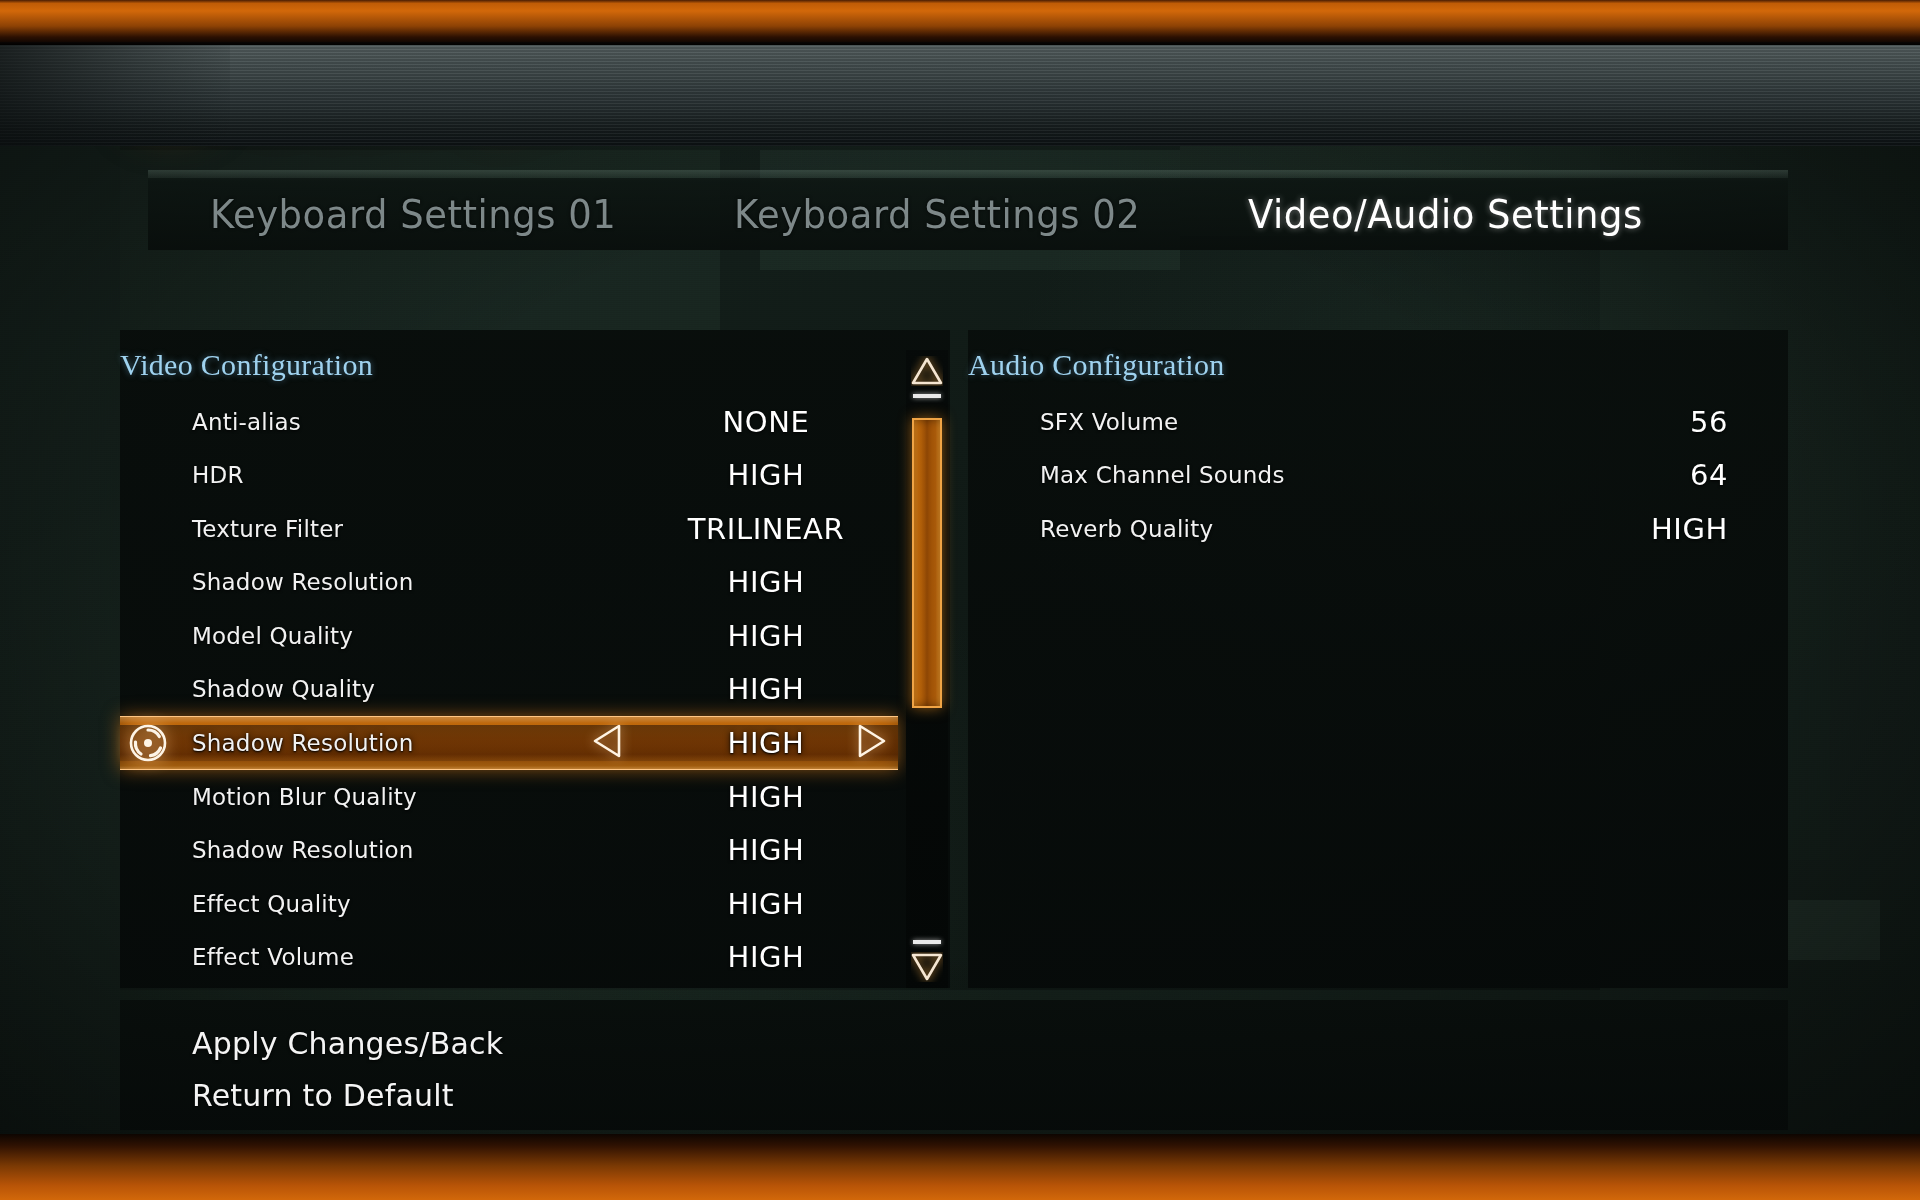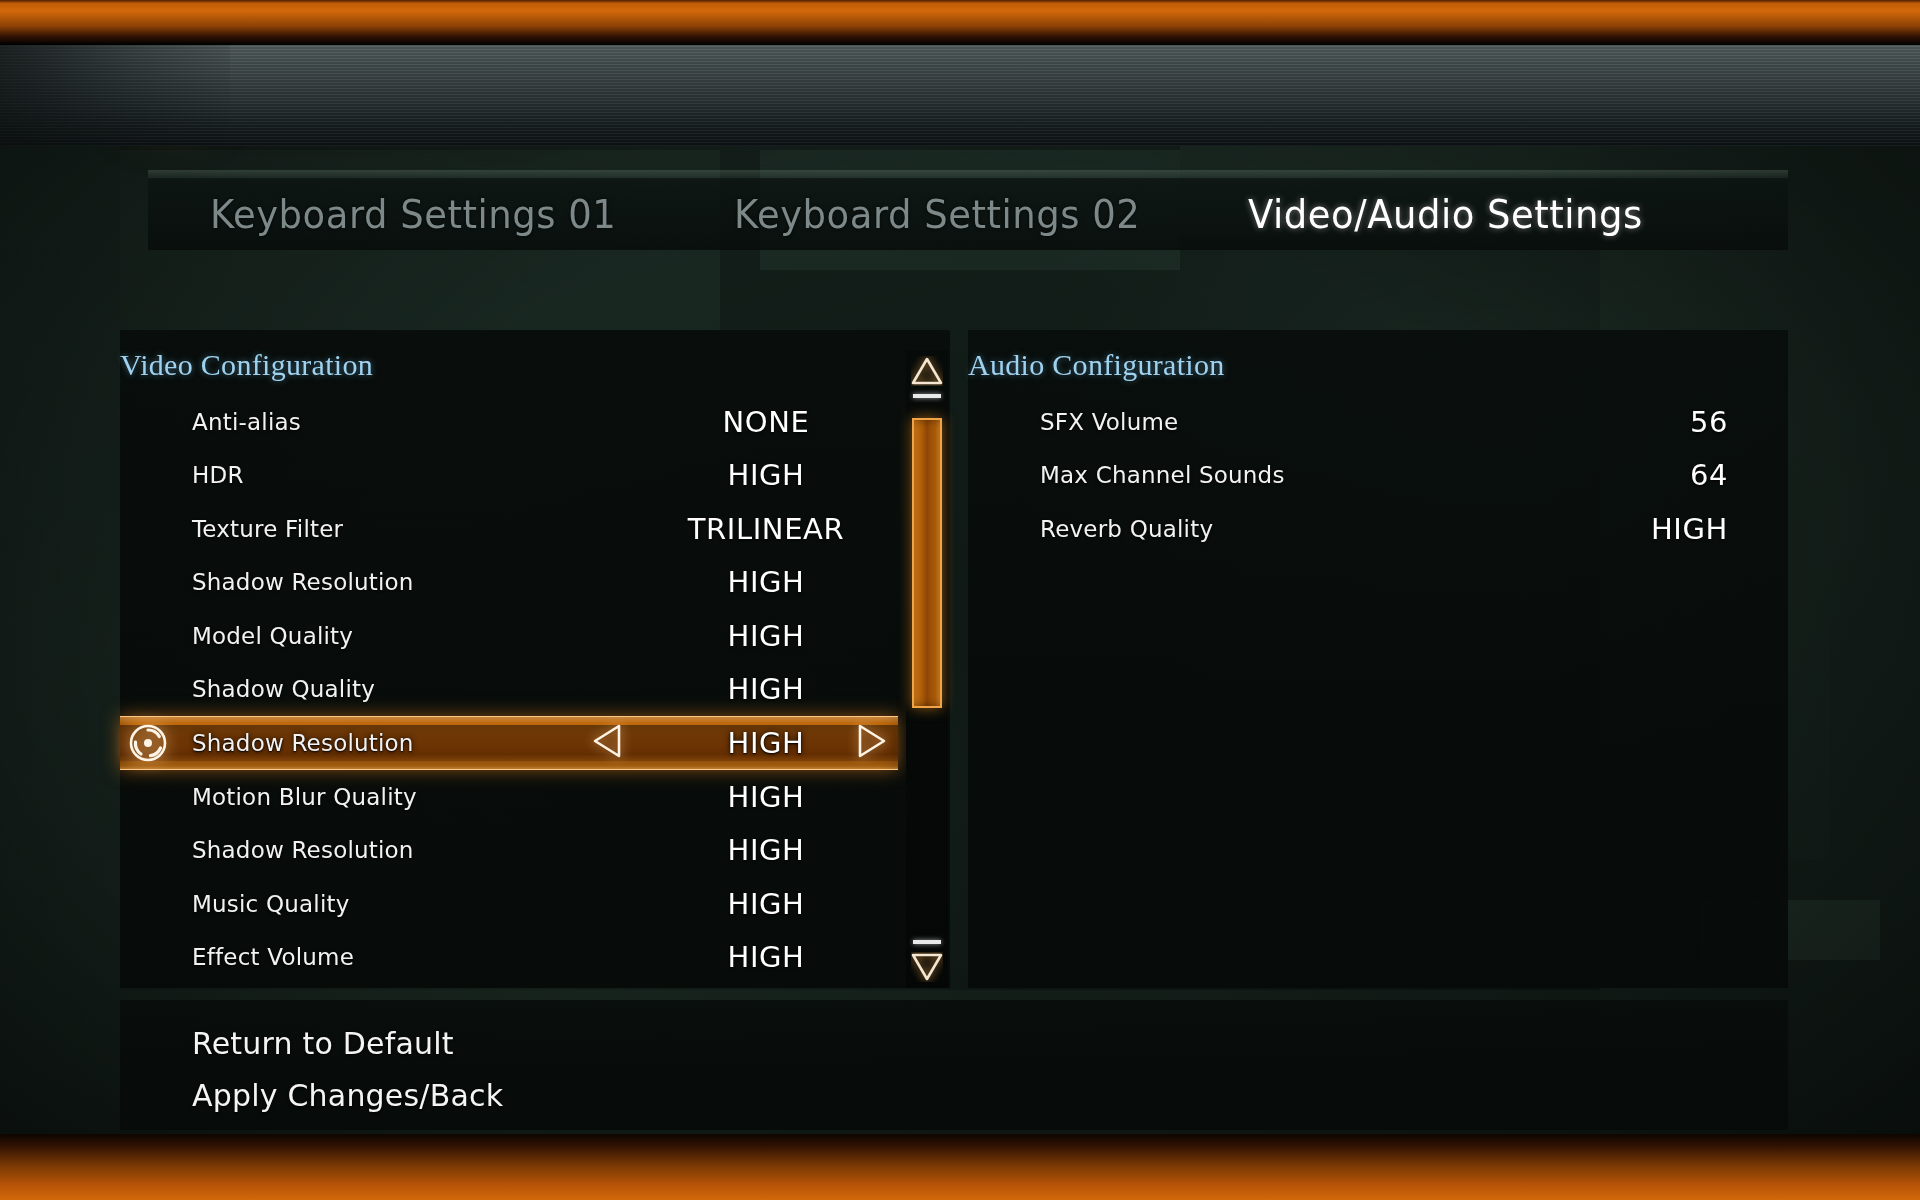--- a/index.html
+++ b/index.html
@@ -322,21 +322,21 @@
     </div>
     <div class="row">
       <span class="label">Motion Blur Quality</span>
       <span class="value">HIGH</span>
     </div>
     <div class="row">
       <span class="label">Shadow Resolution</span>
       <span class="value">HIGH</span>
     </div>
     <div class="row">
-      <span class="label">Music Quality</span>
+      <span class="label">Effect Quality</span>
       <span class="value">HIGH</span>
     </div>
     <div class="row">
       <span class="label">Effect Volume</span>
       <span class="value">HIGH</span>
     </div>
   </div>
 
 <div id="audio-rows" class="rowlist">
     <div class="row">
@@ -363,17 +363,17 @@
   <div id="sb-thumb"></div>
   <span id="sb-tick-bottom" class="sb-tick"></span>
   <span id="sb-down" class="sb-arrow">
     <svg width="32" height="30" viewBox="0 0 32 30">
       <polygon points="16,27 30,3 2,3" fill="none" stroke="#f5e6d2" stroke-width="2.6" stroke-linejoin="round" style="filter:drop-shadow(0 0 5px rgba(245,170,70,.9))"></polygon>
     </svg>
   </span>
 </div>
 
 <div id="actions">
+    <div class="action">Apply Changes/Back</div>
     <div class="action">Return to Default</div>
-    <div class="action">Apply Changes/Back</div>
   </div>
 
 <div id="bottombar" class="framebar"></div>
 
 </body></html>

